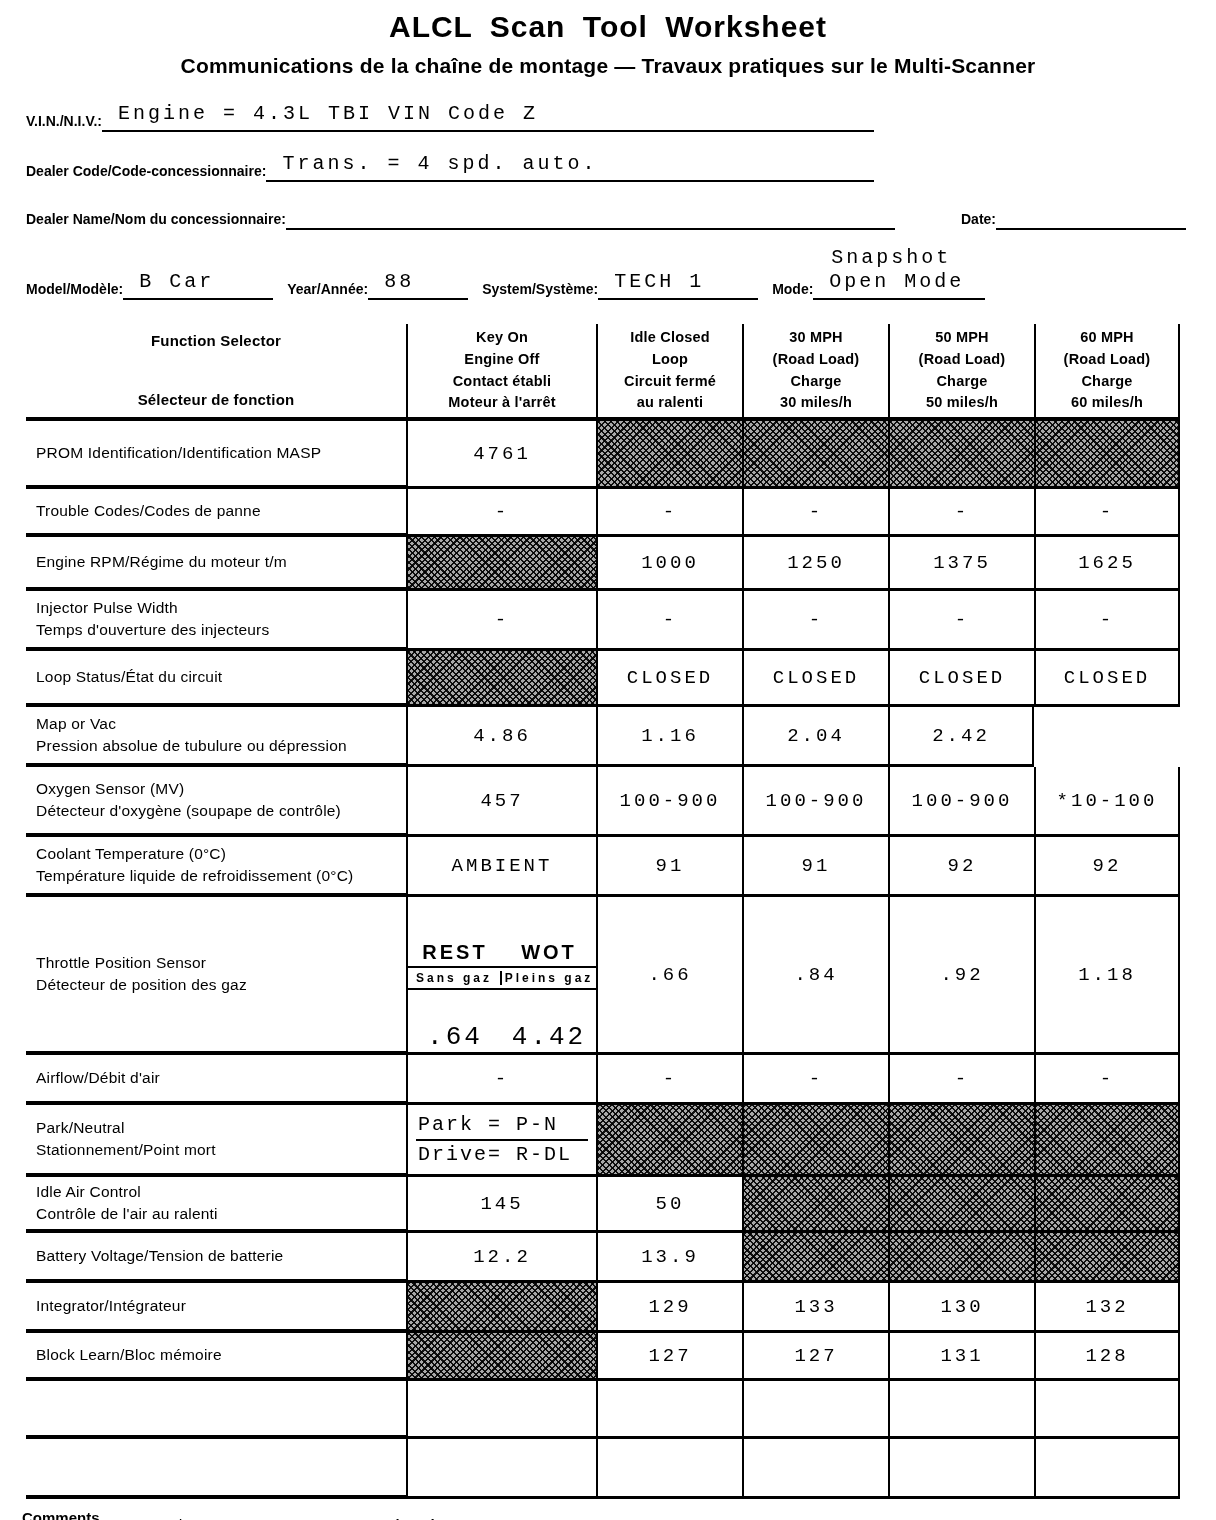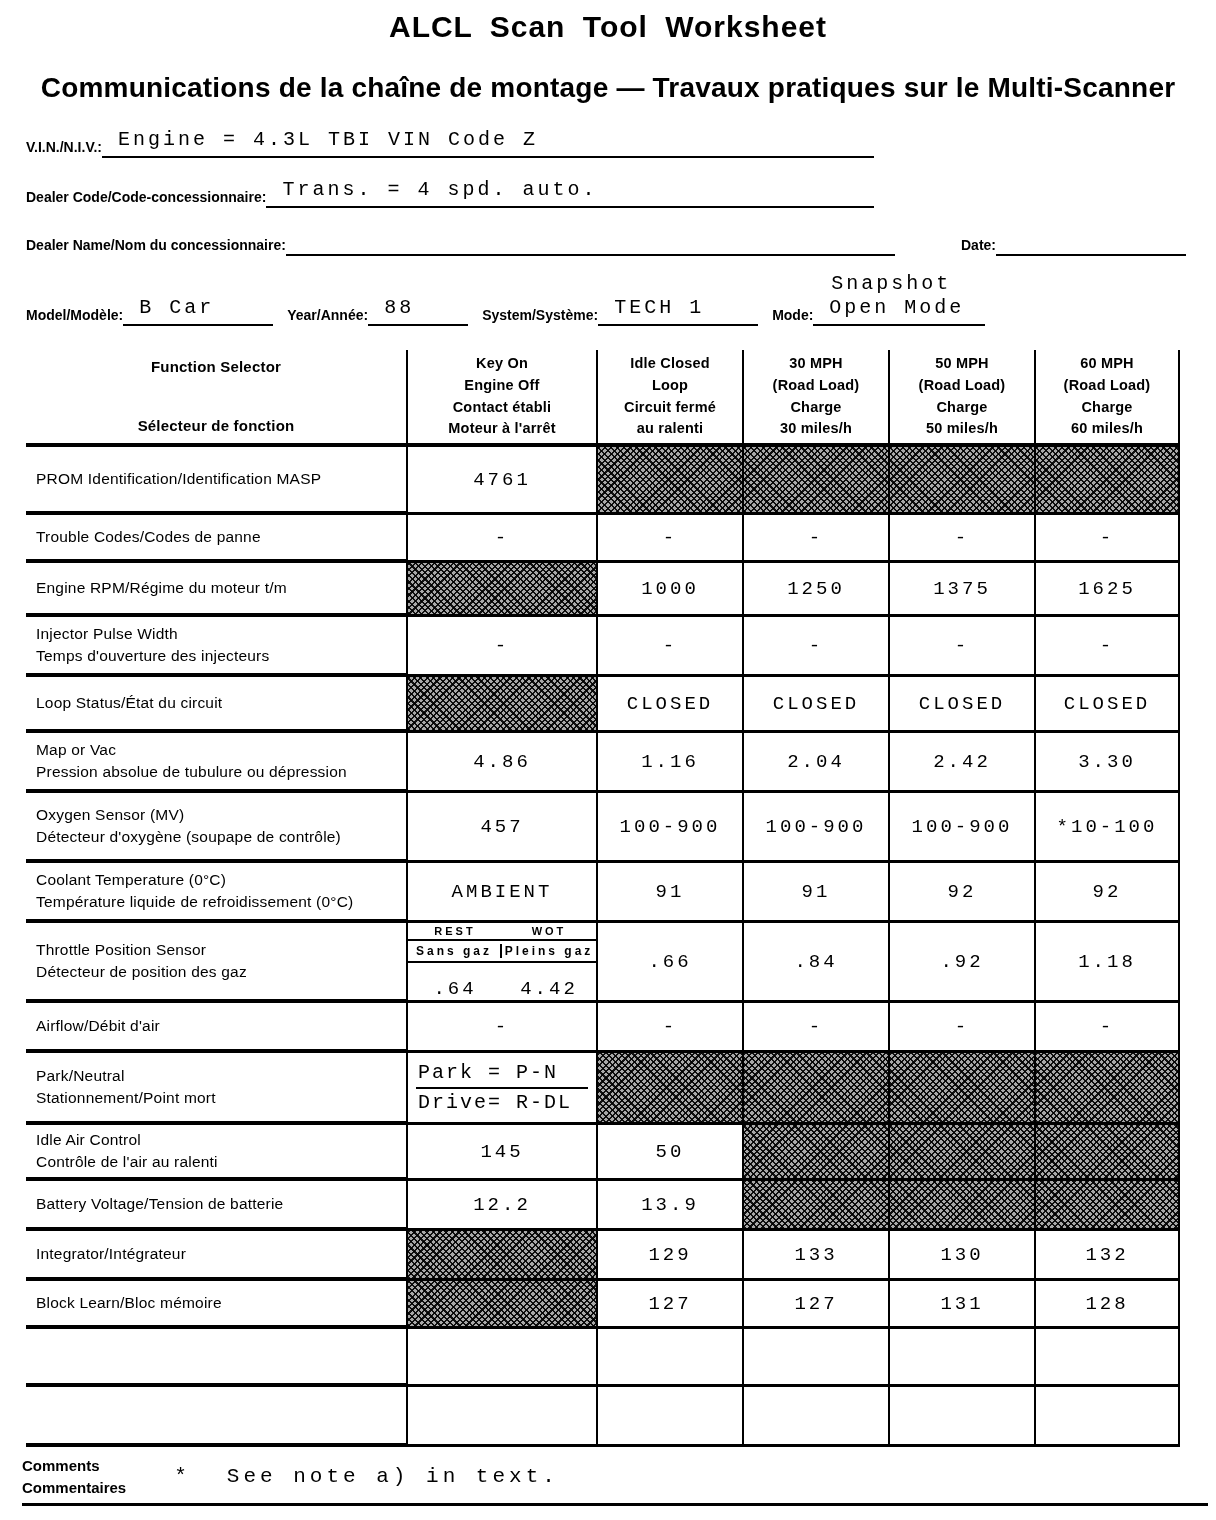--- a/index.html
+++ b/index.html
@@ -7,22 +7,22 @@
   body { width:1216px; height:1520px; overflow:hidden; }
   .page {
     width:1216px; height:1520px; background:#fff; color:#000;
     font-family:"Liberation Sans", sans-serif; position:relative;
   }
   .title {
     padding-top:10px; text-align:center;
     font-size:30px; font-weight:bold; letter-spacing:1px; word-spacing:8px;
   }
   .subtitle {
-    margin-top:28px; text-align:center;
-    font-size:28px; font-weight:bold; letter-spacing:0.2px;
+    margin-top:10px; text-align:center;
+    font-size:21px; font-weight:bold; letter-spacing:0.2px;
   }
   
   .form { margin:24px 30px 0 26px; }
   .f-row { display:flex; align-items:flex-end; }
   .f-label { font-size:14px; font-weight:bold; white-space:nowrap; padding-bottom:3px; }
   .f-line {
     border-bottom:2px solid #000; min-height:30px;
     font-family:"Liberation Mono","DejaVu Sans Mono",monospace;
     font-size:20px; letter-spacing:3px; white-space:nowrap;
     padding:0 6px 2px 16px;
@@ -66,27 +66,27 @@
   
   .park { width:100%; padding:2px 8px 2px 8px; display:flex; flex-direction:column; }
   .park div {
     font-family:"Liberation Mono","DejaVu Sans Mono",monospace; font-size:20px;
     letter-spacing:2px; text-align:left; padding:2px 0 3px 2px;
   }
   .park .u { border-bottom:2px solid #000; }
   
   .tps { width:100%; height:100%; display:flex; flex-direction:column; }
   .tps-r { display:grid; grid-template-columns:1fr 1fr; }
-  .tps-head { border-bottom:2px solid #000; font-weight:bold; font-size:11px;
-    font-family:"Liberation Sans", sans-serif; padding:2px 0; }
+  .tps-head { border-bottom:2px solid #000; font-weight:bold; font-size:20px;
+    font-family:"Liberation Sans", sans-serif; padding:2px 0;margin-top:42px; }
   .tps-sub { border-bottom:2px solid #000; font-weight:bold; font-size:12px;
     font-family:"Liberation Sans", sans-serif; padding:3px 0; }
   .tps-sub span:first-child { border-right:2px solid #000; }
-  .tps-vals { flex:1; align-items:center; font-size:19px; letter-spacing:3px;
-    font-family:"Liberation Mono","DejaVu Sans Mono",monospace; padding-top:14px; }
+  .tps-vals { flex:1; align-items:center; font-size:26px; letter-spacing:3px;
+    font-family:"Liberation Mono","DejaVu Sans Mono",monospace; padding-top:8px;margin-top:24px; }
   .tps-r span { text-align:center; }
   
   .comments {
     margin:8px 8px 0 22px; display:flex; align-items:center;
     border-bottom:3px solid #000; min-height:44px; padding-bottom:4px;
   }
   .c-labels { font-size:15px; font-weight:bold; line-height:1.45; }
   .c-note {
     margin-left:48px; font-family:"Liberation Mono","DejaVu Sans Mono",monospace;
     font-size:21px; letter-spacing:4px; display:flex; align-items:baseline;
@@ -272,23 +272,20 @@
           <span>4.86</span>
         </div>
         <div class="t-cell">
           <span>1.16</span>
         </div>
         <div class="t-cell">
           <span>2.04</span>
         </div>
         <div class="t-cell">
           <span>2.42</span>
-        </div>
-        <div class="t-cell">
-          <span>3.30</span>
         </div>
       </div>
       <div class="t-row" style="min-height: 70px;">
         <div class="t-cell lab-cell">
           <div>Oxygen Sensor (MV)</div>
           <div>Détecteur d'oxygène (soupape de contrôle)</div>
         </div>
         <div class="t-cell">
           <span>457</span>
         </div>

